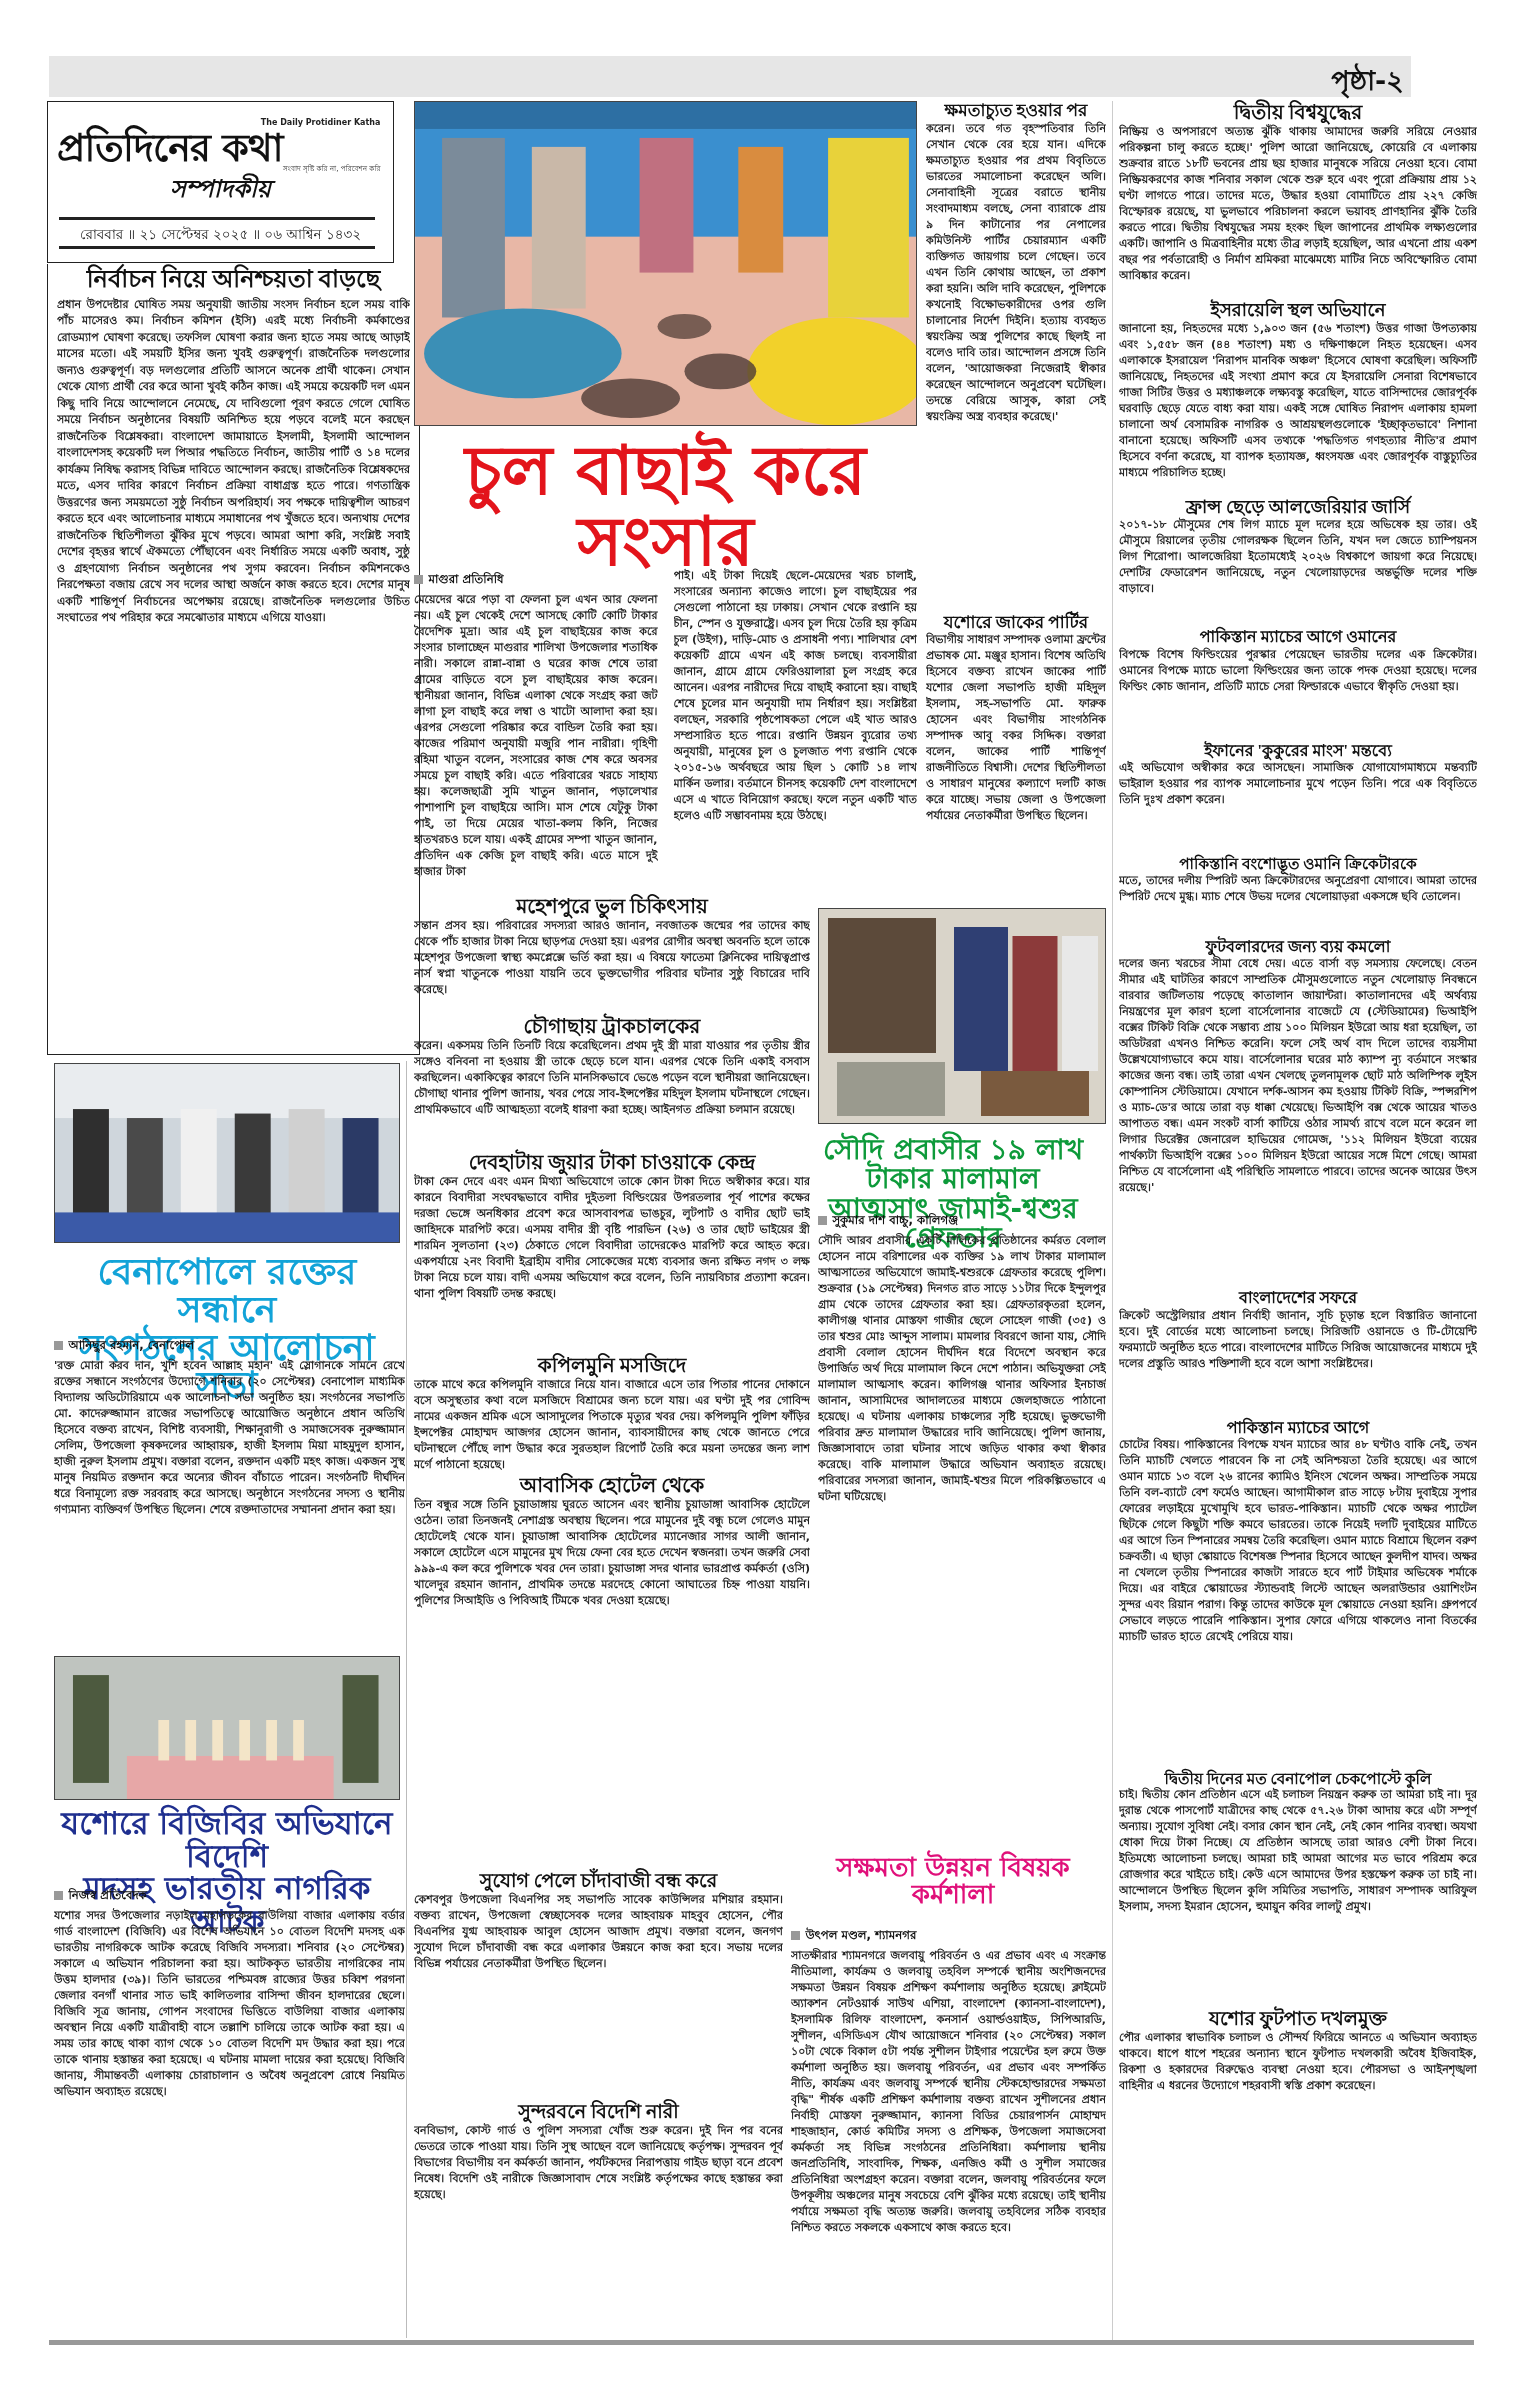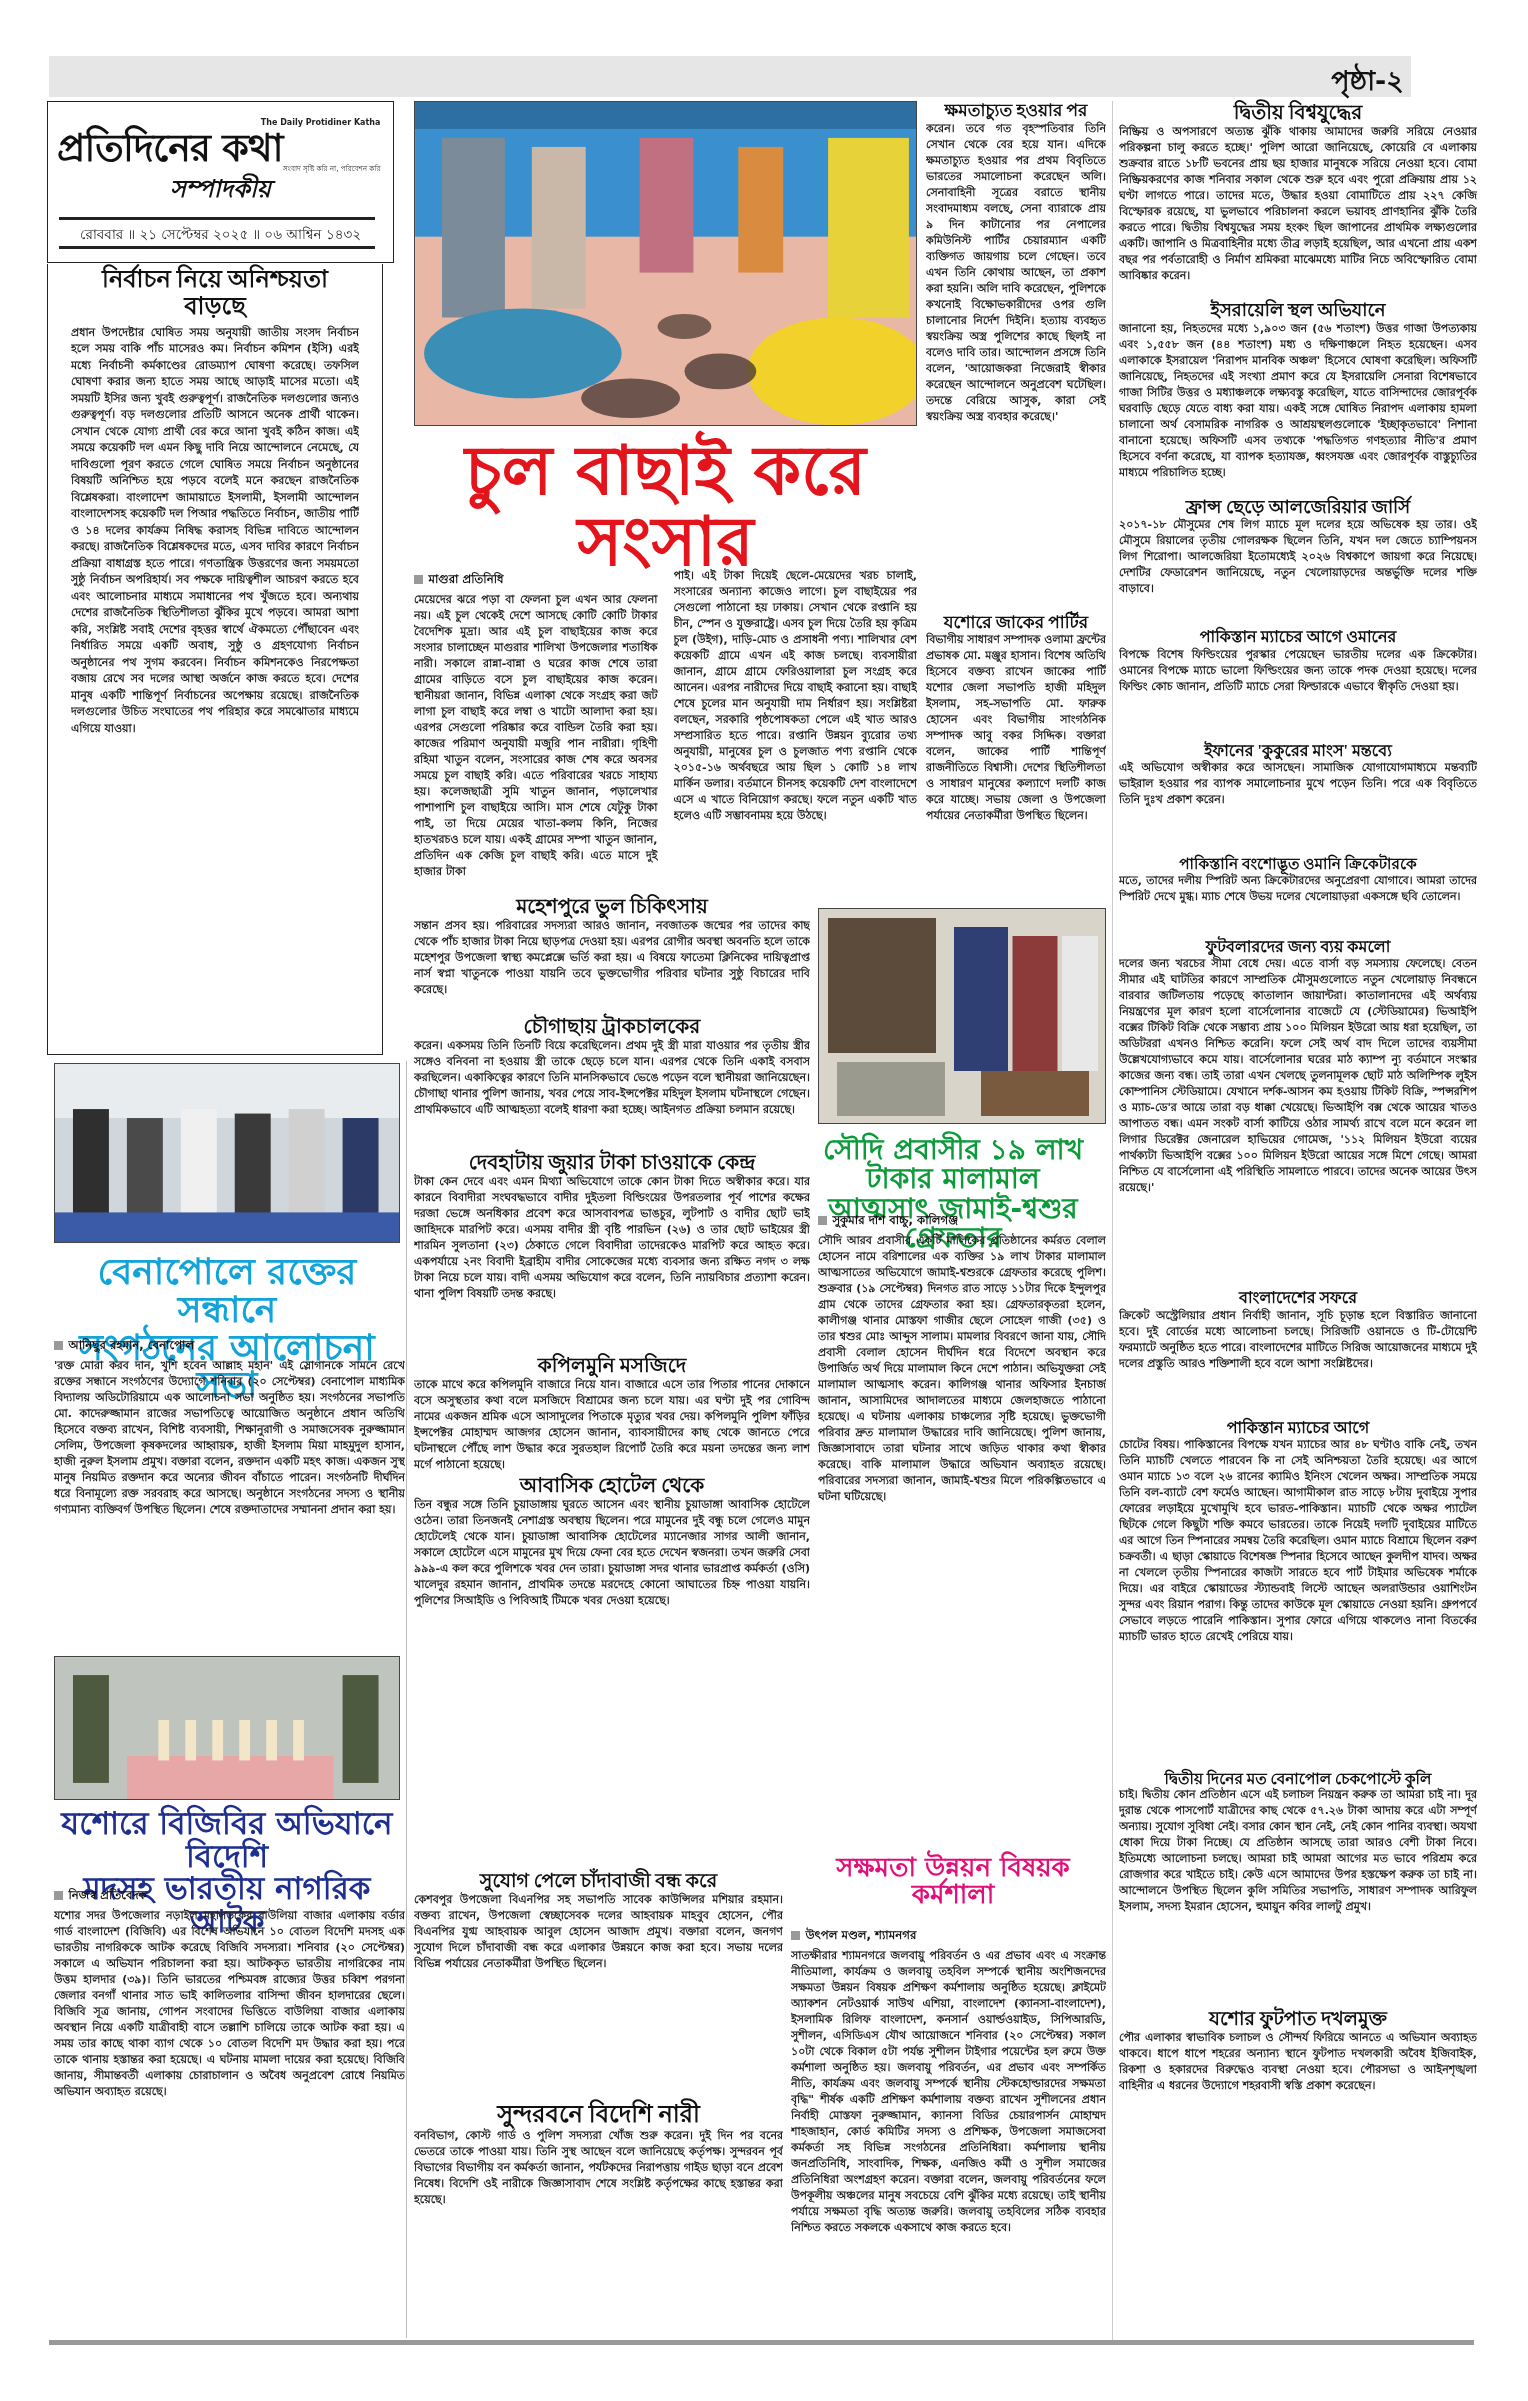--- a/index.html
+++ b/index.html
@@ -36,21 +36,21 @@
 <div class="abs masthead">
   <span class="mh-title">প্রতিদিনের কথা</span>
   <span class="mh-en">The Daily Protidiner Katha</span>
   <span class="mh-tag">সংবাদ সৃষ্টি করি না, পরিবেশন করি</span>
   <div class="mh-sub">সম্পাদকীয়</div>
   <div class="mh-rule1"></div>
   <div class="mh-date">রোববার ॥ ২১ সেপ্টেম্বর ২০২৫ ॥ ০৬ আশ্বিন ১৪৩২</div>
   <div class="mh-rule2"></div>
 </div>
 
-<div class="abs" style="left:47px; top:264px; width:336px; height:791px; border-left:1.8px solid #222; border-right:1.8px solid #222; border-bottom:1.8px solid #222; padding:0 23px;">
+<div class="abs" style="left:47px; top:264px; width:373px; height:791px; border-left:1.8px solid #222; border-right:1.8px solid #222; border-bottom:1.8px solid #222; padding:0 9px;">
   <div class="sec-title" style="font-size:24px; margin:1.8px 0 3.6px;">নির্বাচন নিয়ে অনিশ্চয়তা বাড়ছে</div>
   <div class="col-text" style="height:743px; font-size:11px; line-height:16.5px;">প্রধান উপদেষ্টার ঘোষিত সময় অনুযায়ী জাতীয় সংসদ নির্বাচন হলে সময় বাকি পাঁচ মাসেরও কম। নির্বাচন কমিশন (ইসি) এরই মধ্যে নির্বাচনী কর্মকাণ্ডের রোডম্যাপ ঘোষণা করেছে। তফসিল ঘোষণা করার জন্য হাতে সময় আছে আড়াই মাসের মতো। এই সময়টি ইসির জন্য খুবই গুরুত্বপূর্ণ। রাজনৈতিক দলগুলোর জন্যও গুরুত্বপূর্ণ। বড় দলগুলোর প্রতিটি আসনে অনেক প্রার্থী থাকেন। সেখান থেকে যোগ্য প্রার্থী বের করে আনা খুবই কঠিন কাজ। এই সময়ে কয়েকটি দল এমন কিছু দাবি নিয়ে আন্দোলনে নেমেছে, যে দাবিগুলো পূরণ করতে গেলে ঘোষিত সময়ে নির্বাচন অনুষ্ঠানের বিষয়টি অনিশ্চিত হয়ে পড়বে বলেই মনে করছেন রাজনৈতিক বিশ্লেষকরা। বাংলাদেশ জামায়াতে ইসলামী, ইসলামী আন্দোলন বাংলাদেশসহ কয়েকটি দল পিআর পদ্ধতিতে নির্বাচন, জাতীয় পার্টি ও ১৪ দলের কার্যক্রম নিষিদ্ধ করাসহ বিভিন্ন দাবিতে আন্দোলন করছে। রাজনৈতিক বিশ্লেষকদের মতে, এসব দাবির কারণে নির্বাচন প্রক্রিয়া বাধাগ্রস্ত হতে পারে। গণতান্ত্রিক উত্তরণের জন্য সময়মতো সুষ্ঠু নির্বাচন অপরিহার্য। সব পক্ষকে দায়িত্বশীল আচরণ করতে হবে এবং আলোচনার মাধ্যমে সমাধানের পথ খুঁজতে হবে। অন্যথায় দেশের রাজনৈতিক স্থিতিশীলতা ঝুঁকির মুখে পড়বে। আমরা আশা করি, সংশ্লিষ্ট সবাই দেশের বৃহত্তর স্বার্থে ঐকমত্যে পৌঁছাবেন এবং নির্ধারিত সময়ে একটি অবাধ, সুষ্ঠু ও গ্রহণযোগ্য নির্বাচন অনুষ্ঠানের পথ সুগম করবেন। নির্বাচন কমিশনকেও নিরপেক্ষতা বজায় রেখে সব দলের আস্থা অর্জনে কাজ করতে হবে। দেশের মানুষ একটি শান্তিপূর্ণ নির্বাচনের অপেক্ষায় রয়েছে। রাজনৈতিক দলগুলোর উচিত সংঘাতের পথ পরিহার করে সমঝোতার মাধ্যমে এগিয়ে যাওয়া।</div>
 </div>
 
 <div class="abs photo" style="left:414px; top:101px; width:503px; height:325px;">
   <svg width="503" height="325" viewBox="0 0 560 362">
     <rect width="560" height="362" fill="#e8b7a6"></rect>
     <rect x="0" y="0" width="560" height="150" fill="#3a8fcf"></rect>
     <rect x="0" y="0" width="560" height="30" fill="#2d6fa3"></rect>
     <rect x="30" y="40" width="70" height="200" fill="#7b8b9a"></rect>
@@ -121,21 +121,21 @@
   <div class="col-text" style="height:180px;">টাকা কেন দেবে এবং এমন মিথ্যা অভিযোগে তাকে কোন টাকা দিতে অস্বীকার করে। যার কারনে বিবাদীরা সংঘবদ্ধভাবে বাদীর দুইতলা বিল্ডিংয়ের উপরতলার পূর্ব পাশের কক্ষের দরজা ভেঙ্গে অনধিকার প্রবেশ করে আসবাবপত্র ভাঙচুর, লুটপাট ও বাদীর ছোট ভাই জাহিদকে মারপিট করে। এসময় বাদীর স্ত্রী বৃষ্টি পারভিন (২৬) ও তার ছোট ভাইয়ের স্ত্রী শারমিন সুলতানা (২৩) ঠেকাতে গেলে বিবাদীরা তাদেরকেও মারপিট করে আহত করে। একপর্যায়ে ২নং বিবাদী ইব্রাহীম বাদীর সোকেজের মধ্যে ব্যবসার জন্য রক্ষিত নগদ ৩ লক্ষ টাকা নিয়ে চলে যায়। বাদী এসময় অভিযোগ করে বলেন, তিনি ন্যায়বিচার প্রত্যাশা করেন। থানা পুলিশ বিষয়টি তদন্ত করছে।</div>
   <div class="sec-title" style="font-size:20px;">কপিলমুনি মসজিদে</div>
   <div class="col-text" style="height:97px;">তাকে মাথে করে কপিলমুনি বাজারে নিয়ে যান। বাজারে এসে তার পিতার পানের দোকানে বসে অসুস্থতার কথা বলে মসজিদে বিশ্রামের জন্য চলে যায়। এর ঘণ্টা দুই পর গোবিন্দ নামের একজন শ্রমিক এসে আসাদুলের পিতাকে মৃত্যুর খবর দেয়। কপিলমুনি পুলিশ ফাঁড়ির ইন্সপেক্টর মোহাম্মদ আজগর হোসেন জানান, ব্যাবসায়ীদের কাছ থেকে জানতে পেরে ঘটনাস্থলে পৌঁছে লাশ উদ্ধার করে সুরতহাল রিপোর্ট তৈরি করে ময়না তদন্তের জন্য লাশ মর্গে পাঠানো হয়েছে।</div>
   <div class="sec-title" style="font-size:20px;">আবাসিক হোটেল থেকে</div>
   <div class="col-text" style="height:147px;">তিন বন্ধুর সঙ্গে তিনি চুয়াডাঙ্গায় ঘুরতে আসেন এবং স্থানীয় চুয়াডাঙ্গা আবাসিক হোটেলে ওঠেন। তারা তিনজনই নেশাগ্রস্ত অবস্থায় ছিলেন। পরে মামুনের দুই বন্ধু চলে গেলেও মামুন হোটেলেই থেকে যান। চুয়াডাঙ্গা আবাসিক হোটেলের ম্যানেজার সাগর আলী জানান, সকালে হোটেলে এসে মামুনের মুখ দিয়ে ফেনা বের হতে দেখেন স্বজনরা। তখন জরুরি সেবা ৯৯৯-এ কল করে পুলিশকে খবর দেন তারা। চুয়াডাঙ্গা সদর থানার ভারপ্রাপ্ত কর্মকর্তা (ওসি) খালেদুর রহমান জানান, প্রাথমিক তদন্তে মরদেহে কোনো আঘাতের চিহ্ন পাওয়া যায়নি। পুলিশের সিআইডি ও পিবিআই টিমকে খবর দেওয়া হয়েছে।</div>
 </div>
 
 <div class="abs" style="left:414px; top:1870px; width:369px; height:468px;">
   <div class="sec-title" style="font-size:19px;">সুযোগ পেলে চাঁদাবাজী বন্ধ করে</div>
   <div class="col-text" style="height:209px;">কেশবপুর উপজেলা বিএনপির সহ সভাপতি সাবেক কাউন্সিলর মশিয়ার রহমান। বক্তব্য রাখেন, উপজেলা স্বেচ্ছাসেবক দলের আহবায়ক মাহবুব হোসেন, পৌর বিএনপির যুগ্ম আহবায়ক আবুল হোসেন আজাদ প্রমুখ। বক্তারা বলেন, জনগণ সুযোগ দিলে চাঁদাবাজী বন্ধ করে এলাকার উন্নয়নে কাজ করা হবে। সভায় দলের বিভিন্ন পর্যায়ের নেতাকর্মীরা উপস্থিত ছিলেন।</div>
-  <div class="sec-title" style="font-size:24px;">সুন্দরবনে বিদেশি নারী</div>
+  <div class="sec-title" style="font-size:19px;">সুন্দরবনে বিদেশি নারী</div>
   <div class="col-text" style="height:207px;">বনবিভাগ, কোস্ট গার্ড ও পুলিশ সদস্যরা খোঁজ শুরু করেন। দুই দিন পর বনের ভেতরে তাকে পাওয়া যায়। তিনি সুস্থ আছেন বলে জানিয়েছে কর্তৃপক্ষ। সুন্দরবন পূর্ব বিভাগের বিভাগীয় বন কর্মকর্তা জানান, পর্যটকদের নিরাপত্তায় গাইড ছাড়া বনে প্রবেশ নিষেধ। বিদেশি ওই নারীকে জিজ্ঞাসাবাদ শেষে সংশ্লিষ্ট কর্তৃপক্ষের কাছে হস্তান্তর করা হয়েছে।</div>
 </div>
 
 <div class="abs photo" style="left:818px; top:908px; width:288px; height:216px;">
   <svg width="288" height="216" viewBox="0 0 320 240">
     <rect width="320" height="240" fill="#d9d4c9"></rect>
     <rect x="10" y="10" width="120" height="150" fill="#5c4a3a"></rect>
     <rect x="150" y="20" width="60" height="160" fill="#2f3f73"></rect>
     <rect x="215" y="30" width="50" height="150" fill="#8c3a3a"></rect>
     <rect x="270" y="30" width="40" height="150" fill="#e8e8e8"></rect>

